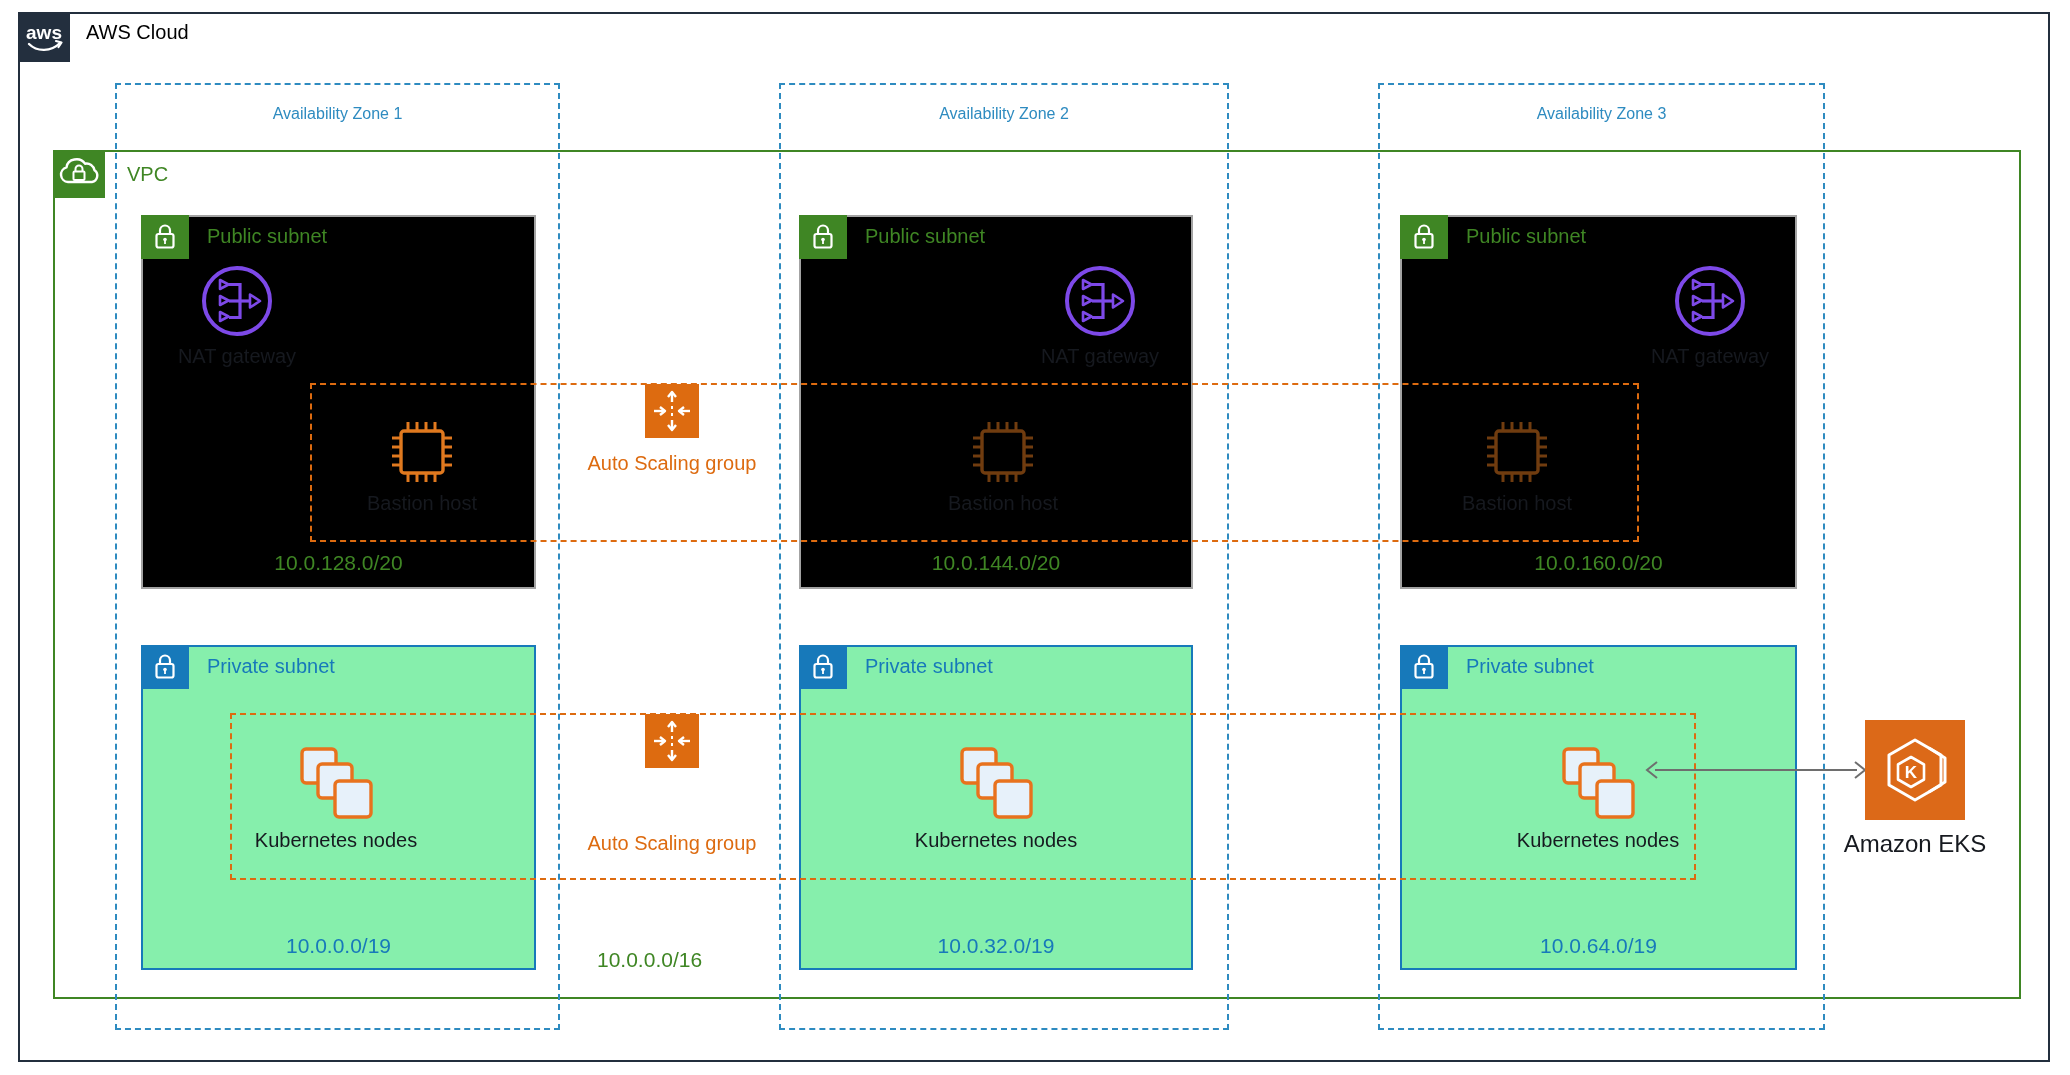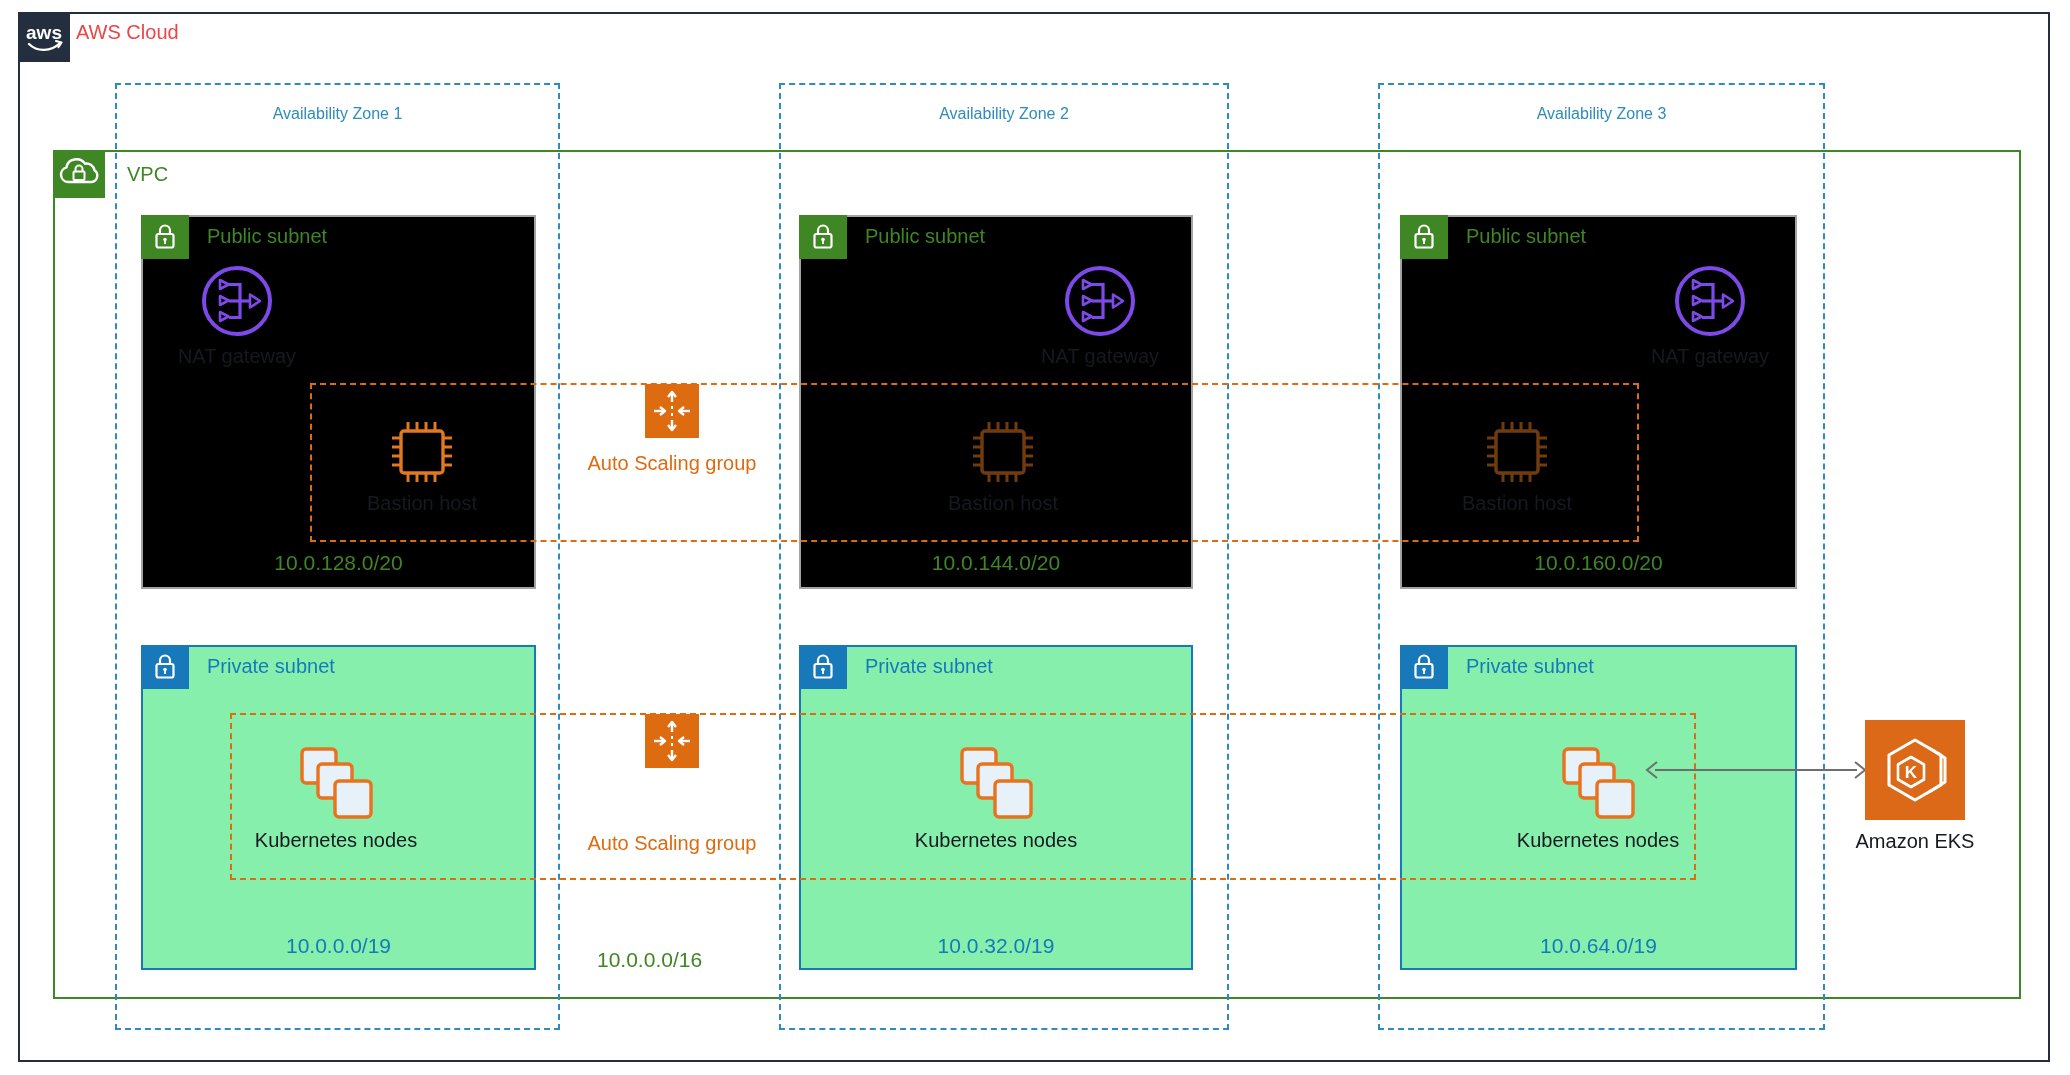--- a/index.html
+++ b/index.html
@@ -2,21 +2,21 @@
 <html><head>
 <meta charset="utf-8">
 <style>
   html,body{margin:0;padding:0;background:#fff;}
   .canvas{position:relative;width:2070px;height:1075px;background:#fff;
           font-family:"Liberation Sans",sans-serif;color:#16191F;overflow:hidden;}
   .abs{position:absolute;}
   
   .cloud-box{position:absolute;left:18px;top:12px;width:2028px;height:1046px;border:2px solid #232F3E;}
   .cloud-logo{position:absolute;left:18px;top:12px;width:52px;height:50px;background:#232F3E;}
-  .cloud-title{position:absolute;left:76px;top:20px;font-size:20px;line-height:24px;color:#ef4444;}
+  .cloud-title{position:absolute;left:86px;top:20px;font-size:20px;line-height:24px;color:#000000;}
   
   .vpc-box{position:absolute;left:53px;top:150px;width:1964px;height:845px;border:2px solid #3F8624;}
   .vpc-icon{position:absolute;left:53px;top:150px;width:52px;height:48px;background:#3F8624;}
   .vpc-label{position:absolute;left:127px;top:163px;font-size:20px;color:#3F8624;}
   
   .az{position:absolute;top:83px;height:947px;border:2px dashed #2E8BC0;box-sizing:border-box;}
   .az-label{position:absolute;top:20px;left:0;width:100%;text-align:center;font-size:16px;color:#2E8BC0;}
   
   .subnet{position:absolute;box-sizing:border-box;}
   .subnet.public{border:2px solid #a3a3a3;background:#000000;}
@@ -33,21 +33,21 @@
   
   .res{position:absolute;display:flex;flex-direction:column;align-items:center;}
   .res .lbl{margin-top:6px;font-size:20px;color:#16191F;white-space:nowrap;text-align:center;}
   .faded{opacity:0.5;}
   
   .asg-box{position:absolute;border:2px dashed #DD6B10;box-sizing:border-box;}
   .asg-icon{position:absolute;width:54px;height:54px;background:#DD6B10;display:flex;align-items:center;justify-content:center;}
   .asg-label{position:absolute;width:240px;text-align:center;font-size:20px;color:#DD6B10;white-space:nowrap;}
   
   .eks-icon{position:absolute;left:1865px;top:720px;width:100px;height:100px;background:#DC6918;display:flex;align-items:center;justify-content:center;}
-  .eks-label{position:absolute;left:1835px;top:830px;width:160px;text-align:center;font-size:20px;color:#16191F;}
+  .eks-label{position:absolute;left:1835px;top:830px;width:160px;text-align:center;font-size:24px;color:#16191F;}
   .vpc-cidr{position:absolute;left:597px;top:948px;width:160px;text-align:left;font-size:21px;color:#3F8624;}
   svg{display:block;}
 </style>
 </head>
 <body>
 
 <div class="canvas">
 
   <div class="cloud-box"></div>
   <div class="cloud-logo">

